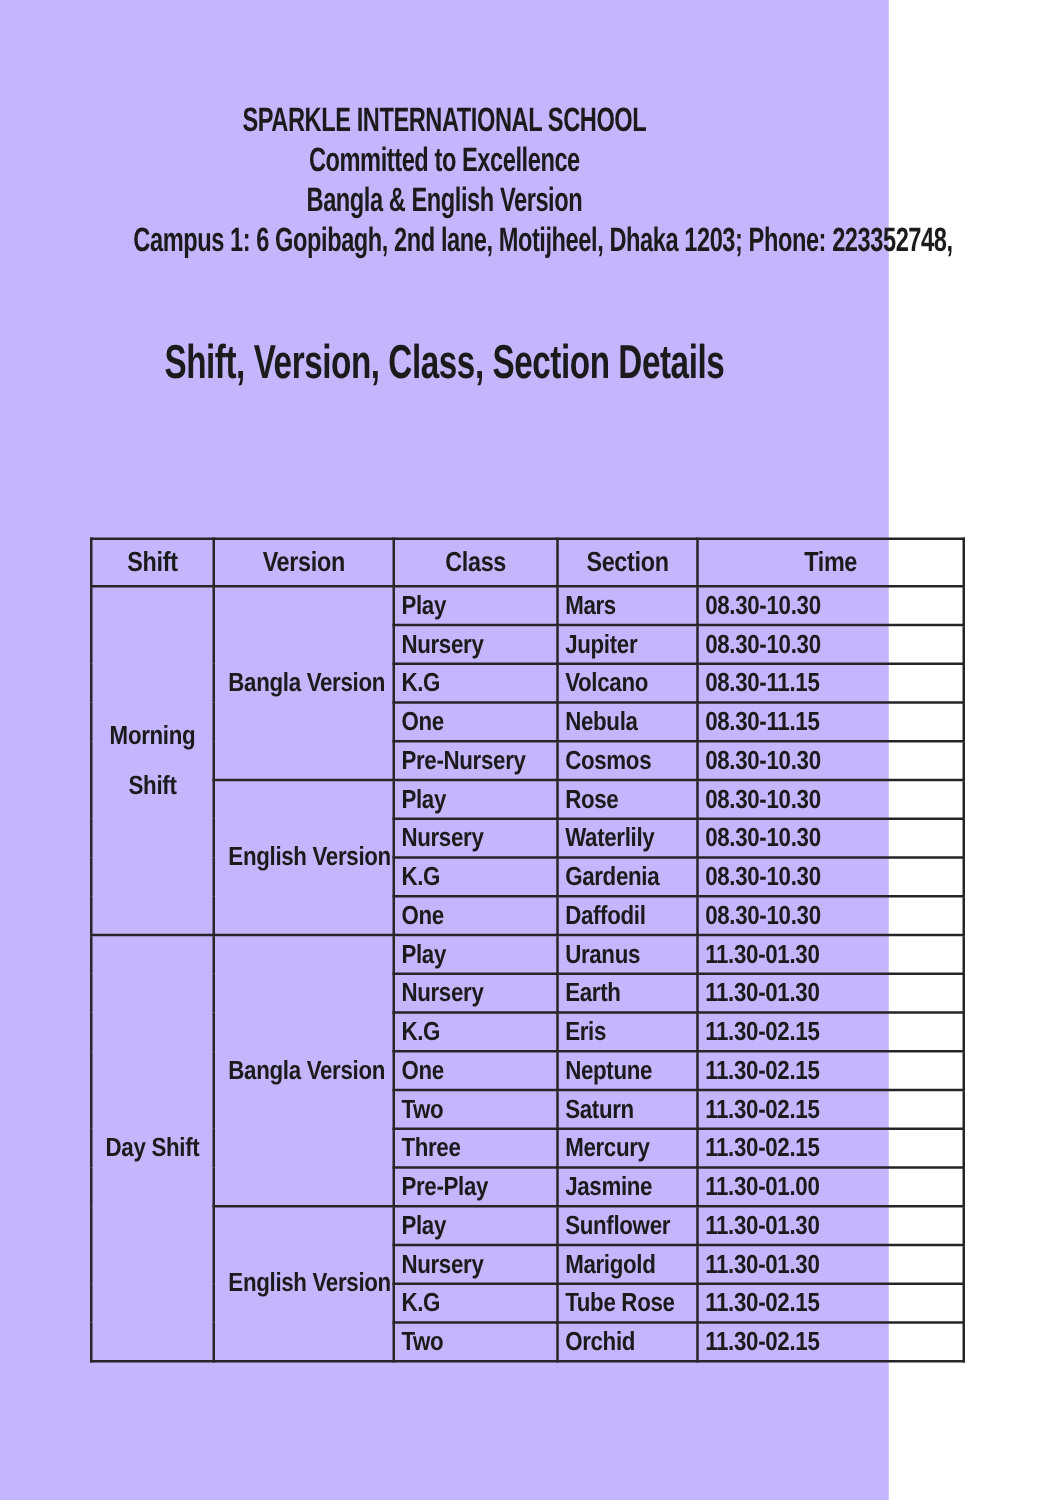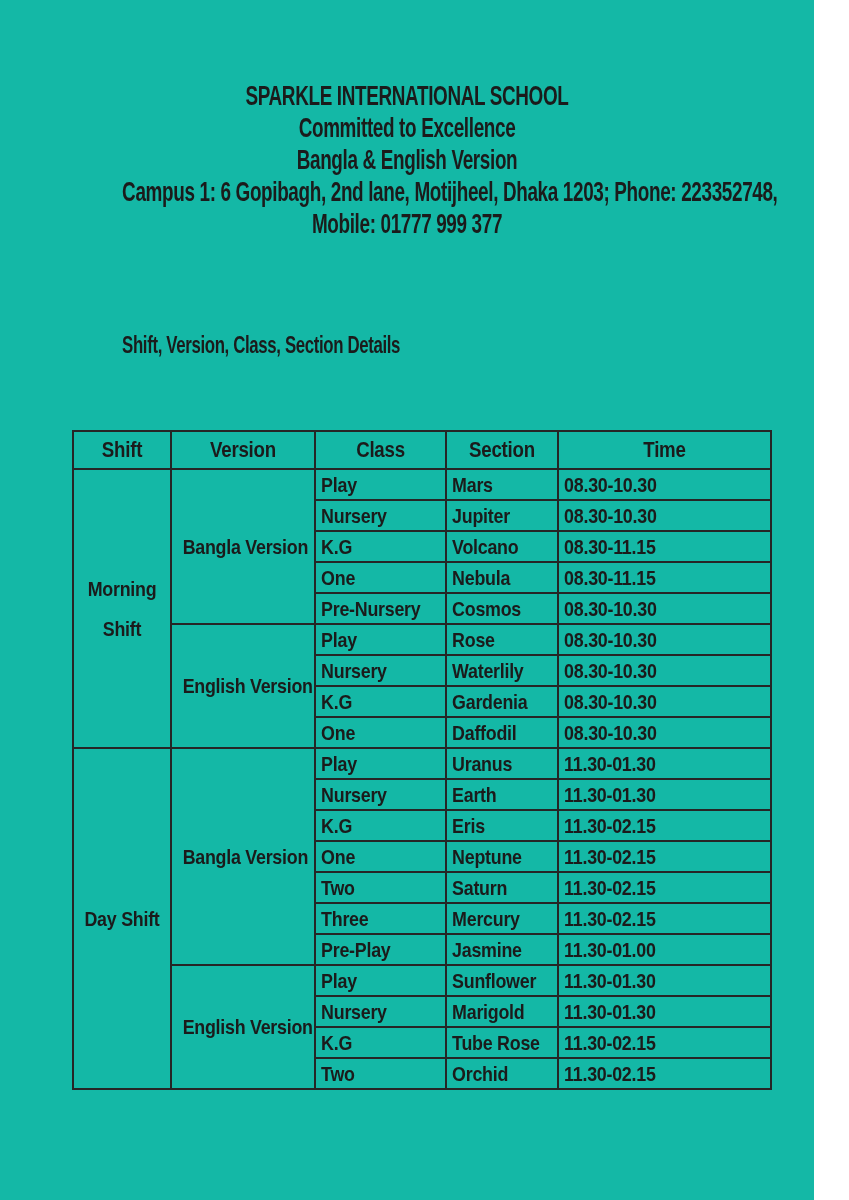--- a/index.html
+++ b/index.html
@@ -8,22 +8,22 @@
   }
   body {
     width: 849px; height: 1200px;
     overflow: hidden;
     font-family: "Liberation Sans", sans-serif;
     font-weight: bold;
     color: #1b1b1b;
   }
   .page {
     position: relative;
-    width: 814px; height: 1200px;
-    background: #14b8a6;
+    width: 711px; height: 1200px;
+    background: #c4b5fd;
   }
   
   .cx {
     display: block;
     width: 100%;
     white-space: nowrap;
     transform: scaleX(0.70);
     transform-origin: center center;
   }
   
@@ -31,23 +31,24 @@
     padding-top: 80px;
     text-align: center;
   }
   .lh-line {
     font-size: 27px;
     line-height: 32px;
     letter-spacing: -0.5px;
   }
   
   .doc-title {
-    margin: 87px 0 0 0;
-    font-size: 24px;
+    margin: 64px 0 0 0;
+    font-size: 38px;
     line-height: 36px;
+    text-align: center;
     letter-spacing: -0.5px;
   }
   
   table.schedule {
     position: absolute;
     left: 72px; top: 430px;
     width: 698px;
     border-collapse: collapse;
     table-layout: fixed;
     border: 1px solid #262626;
@@ -91,23 +92,20 @@
       </div>
     <div class="lh-line">
         <span class="cx">Committed to Excellence</span>
       </div>
     <div class="lh-line">
         <span class="cx">Bangla &amp; English Version</span>
       </div>
     <div class="lh-line">
         <span class="cx">Campus 1: 6 Gopibagh, 2nd lane, Motijheel, Dhaka 1203; Phone: 223352748,</span>
       </div>
-    <div class="lh-line">
-        <span class="cx">Mobile: 01777 999 377</span>
-      </div>
   </div>
 
   <h1 class="doc-title">
       <span class="cx">Shift, Version, Class, Section Details</span>
     </h1>
 
   <table class="schedule">
     <colgroup>
       <col style="width:98px">
         <col style="width:144px">

